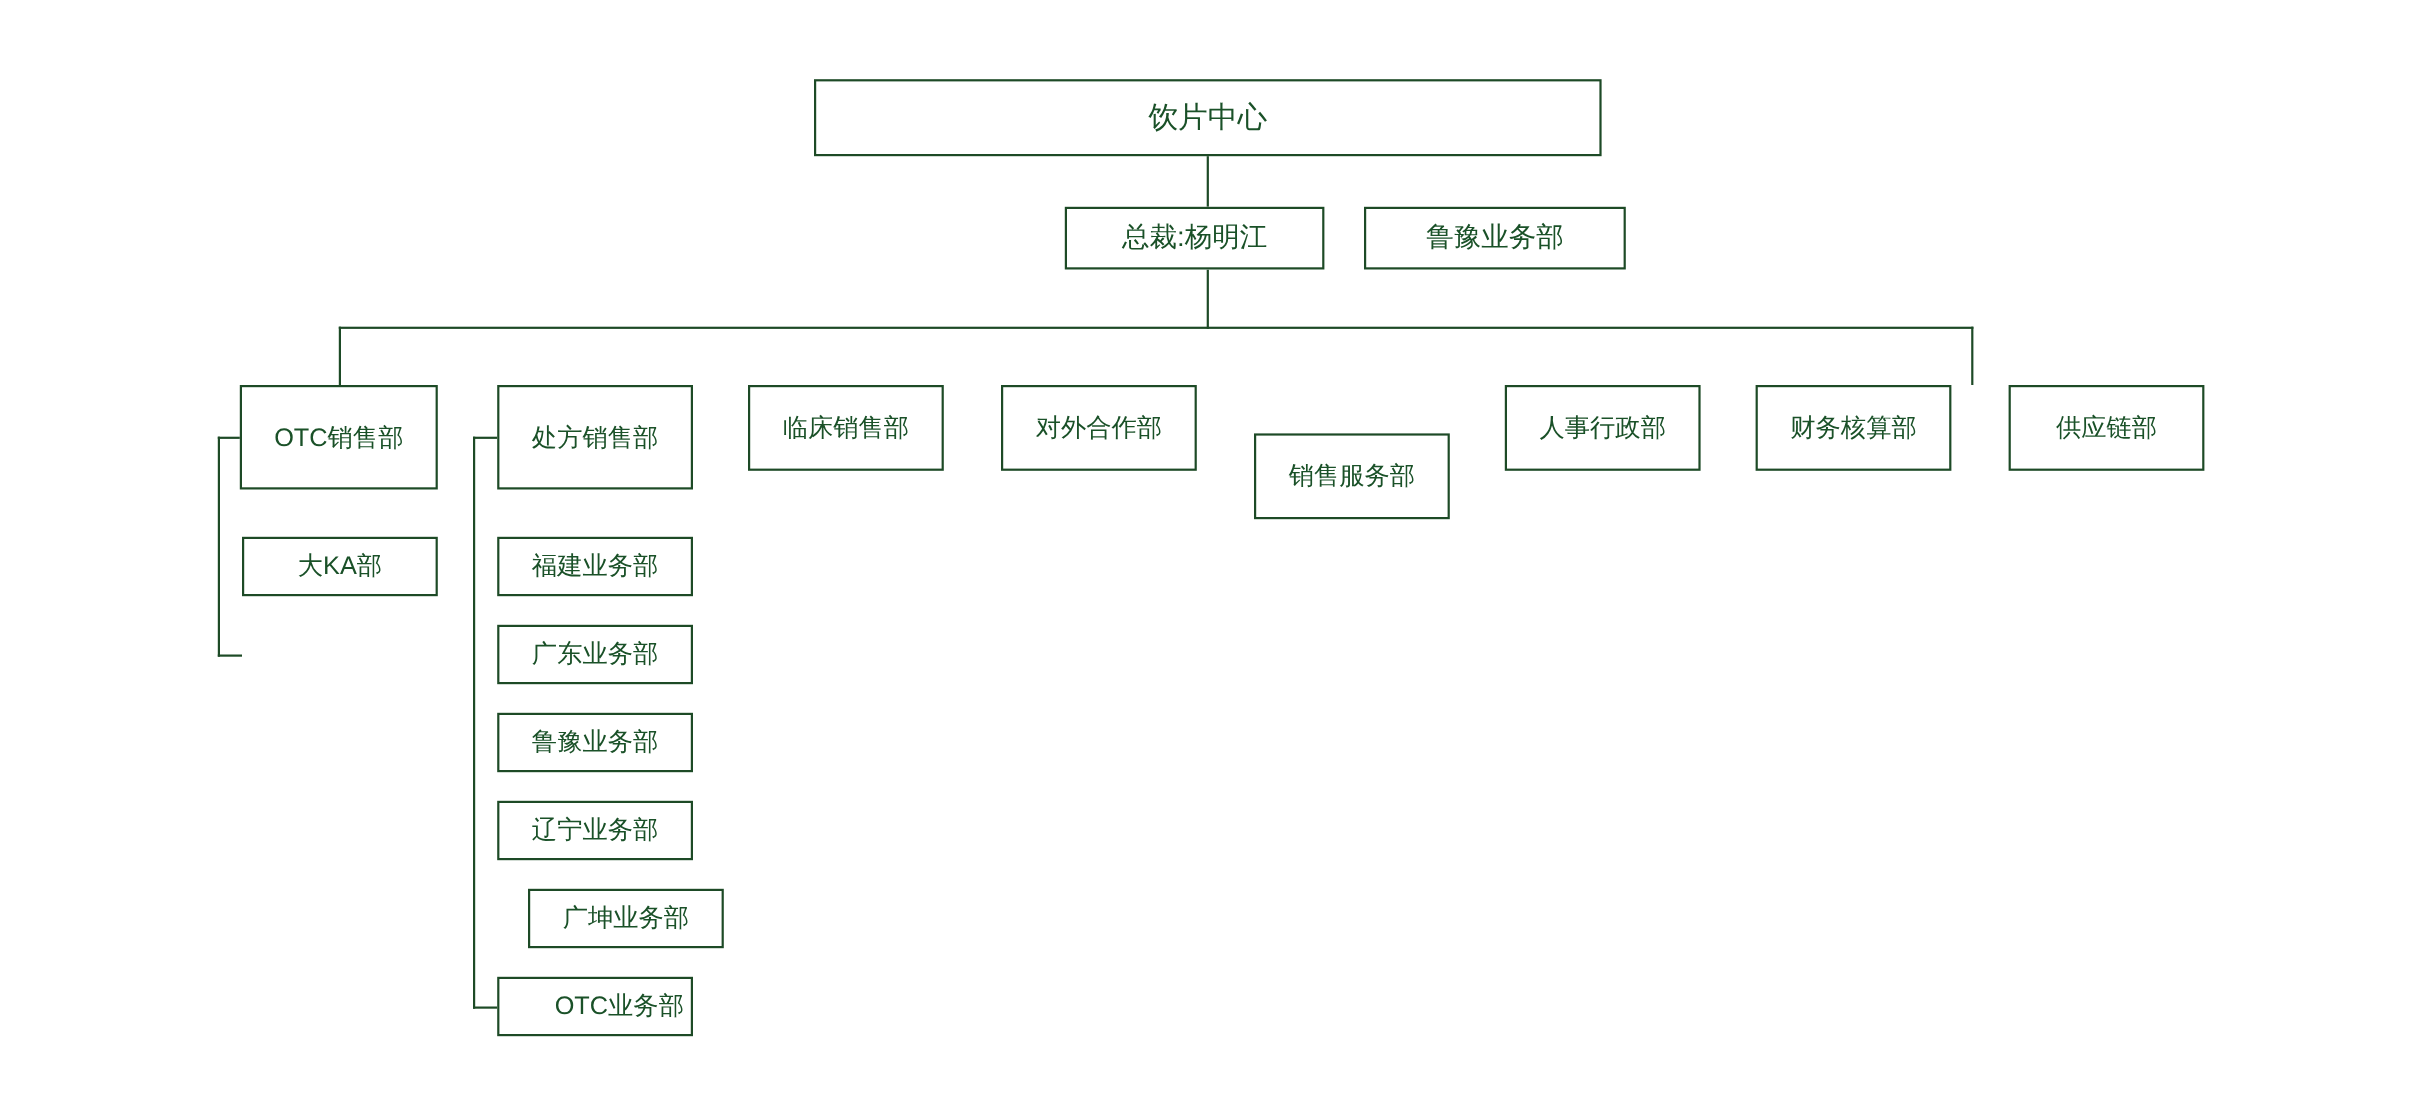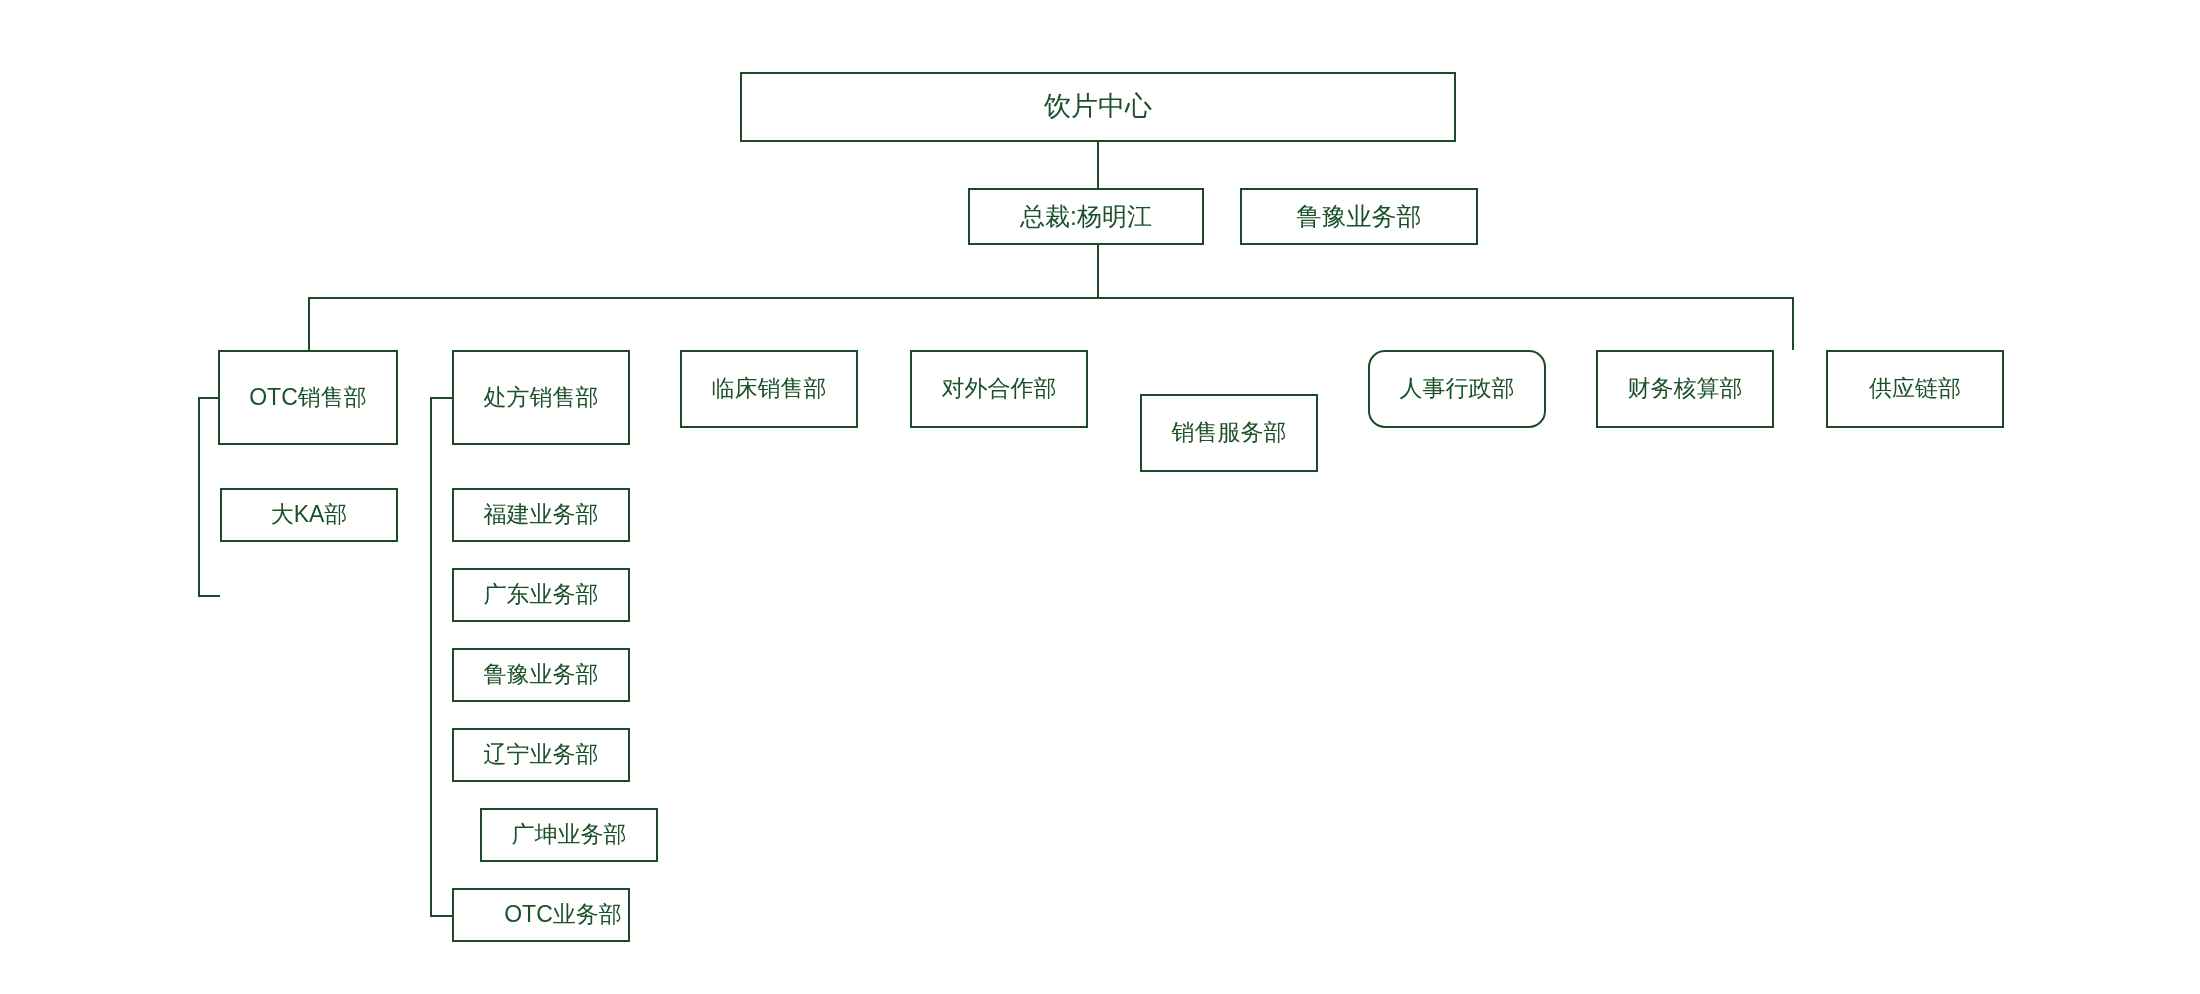--- a/index.html
+++ b/index.html
@@ -72,21 +72,21 @@
   <div class="node dept" style="left:218px; top:350px; width:180px; height:95px;">OTC销售部</div>
 
   <div class="node dept" style="left:452px; top:350px; width:178px; height:95px;">处方销售部</div>
 
   <div class="node dept" style="left:680px; top:350px; width:178px; height:78px;">临床销售部</div>
 
   <div class="node dept" style="left:910px; top:350px; width:178px; height:78px;">对外合作部</div>
 
   <div class="node dept" style="left:1140px; top:350px; width:178px; height:78px;margin-top:44px;">销售服务部</div>
 
-  <div class="node dept" style="left:1368px; top:350px; width:178px; height:78px;border-radius:17px;">人事行政部</div>
+  <div class="node dept" style="left:1368px; top:350px; width:178px; height:78px;">人事行政部</div>
 
   <div class="node dept" style="left:1596px; top:350px; width:178px; height:78px;">财务核算部</div>
 
   <div class="node dept" style="left:1826px; top:350px; width:178px; height:78px;">供应链部</div>
 
   <div class="node sub" style="left:220px; top:488px; width:178px; height:54px;">大KA部</div>
 
 
   <div class="node sub" style="left:452px; top:488px; width:178px; height:54px;">福建业务部</div>
 

